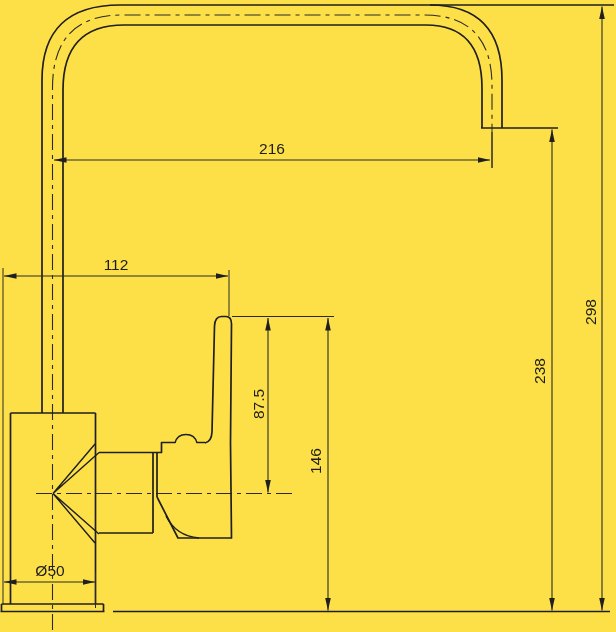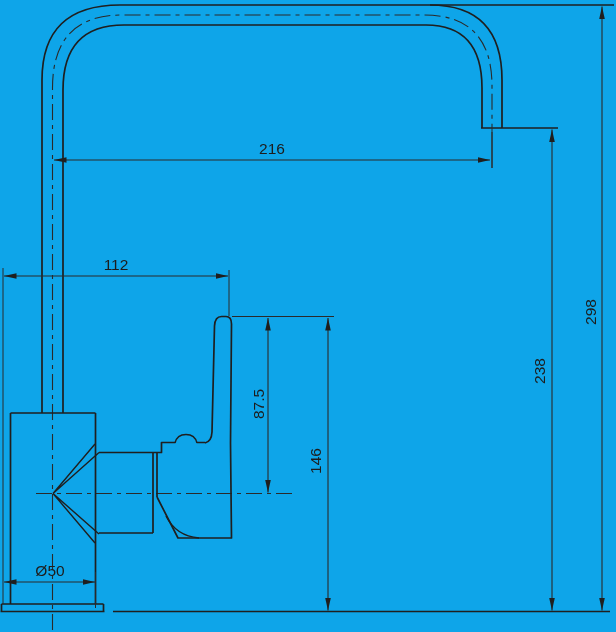--- a/index.html
+++ b/index.html
@@ -8,21 +8,21 @@
     background: #ffffff;
     width: 616px;
     height: 632px;
     overflow: hidden;
     font-family: "Liberation Sans", sans-serif;
   }
   .drawing-stage {
     position: relative;
     width: 616px;
     height: 632px;
-    background: #0ea5e9;
+    background: #fde047;
   }
   svg { display: block; }
   .obj  { fill: none; stroke: #1f1f1f; stroke-width: 1.7; stroke-linejoin: round; stroke-linecap: butt; }
   .obj2 { fill: none; stroke: #1f1f1f; stroke-width: 1.4; stroke-linejoin: round; }
   .thin { fill: none; stroke: #2a2a2a; stroke-width: 1; }
   .cl   { fill: none; stroke: #2a2a2a; stroke-width: 1.1; stroke-dasharray: 16 5 4 5; }
   .dim  { fill: none; stroke: #2a2a2a; stroke-width: 1.1; }
   .dimtext {
     fill: #1d1d1d;
     font-family: "Liberation Sans", sans-serif;

